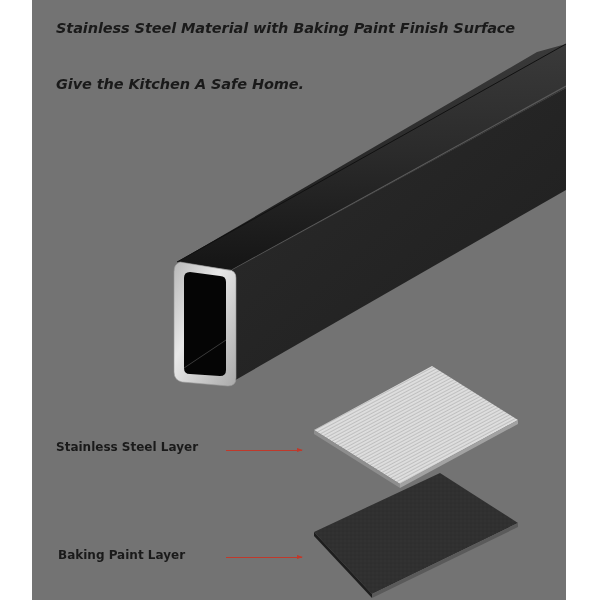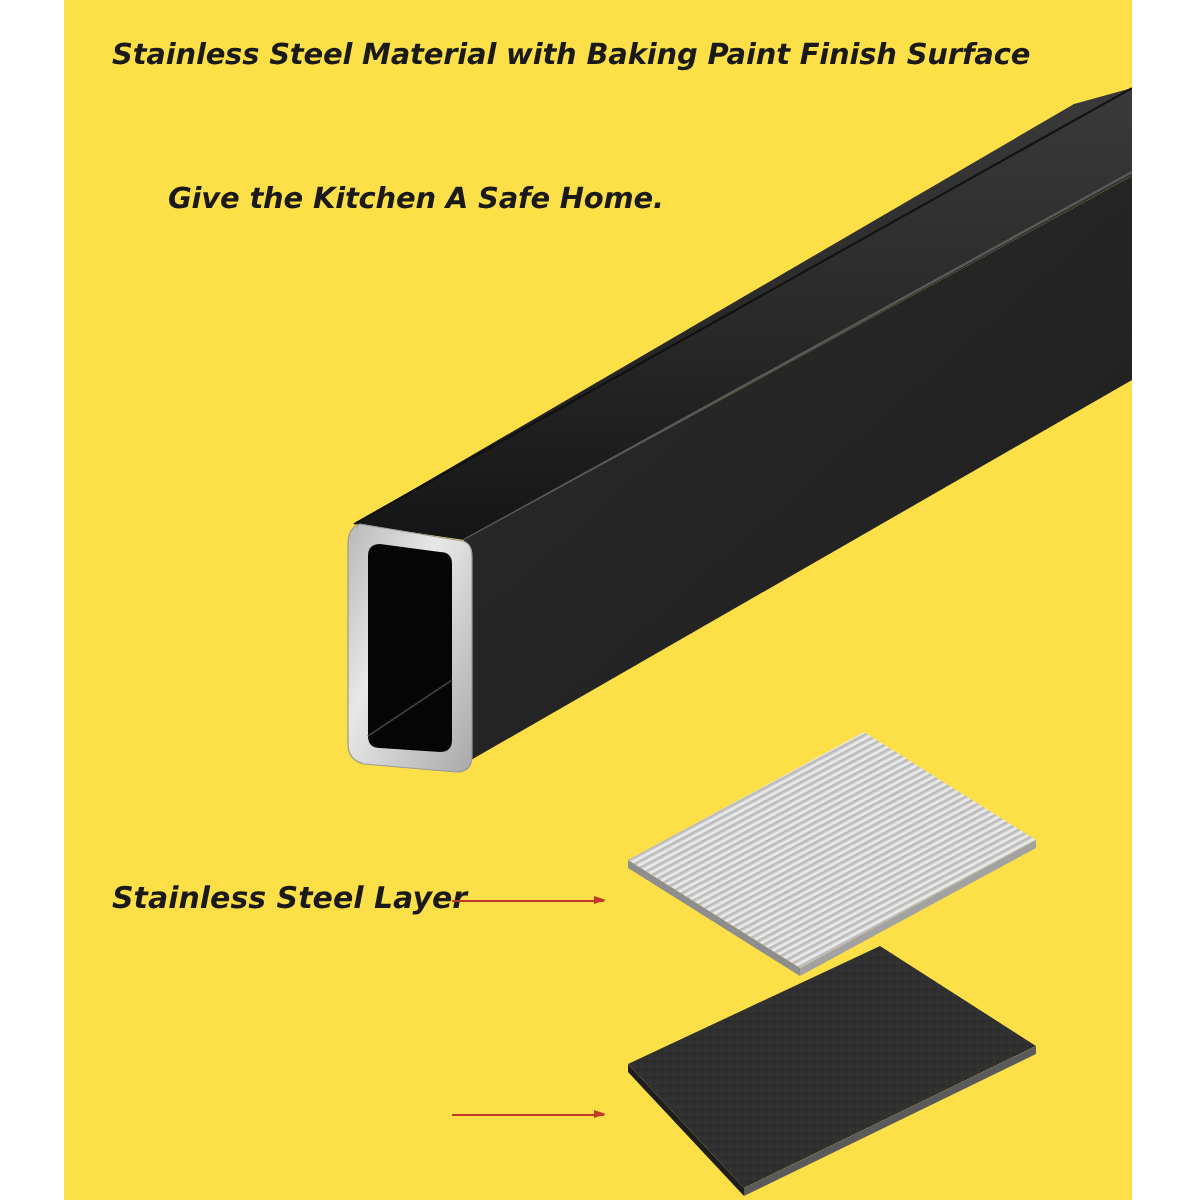--- a/index.html
+++ b/index.html
@@ -1,19 +1,19 @@
 <!DOCTYPE html>
 <html><head>
 <meta charset="utf-8">
 <style>
   html, body { margin: 0; padding: 0; }
   body { width: 600px; height: 600px; background: #ffffff; position: relative; overflow: hidden; }
-  .panel { position: absolute; left: 32px; top: 0; width: 534px; height: 600px; background: #fde047; overflow: hidden; }
+  .panel { position: absolute; left: 32px; top: 0; width: 534px; height: 600px; background: #737373; overflow: hidden; }
   .headline { position: absolute; left: 24px; font-family: "DejaVu Sans", sans-serif; font-style: italic; font-weight: bold; font-size: 14.5px; color: #1a1a1a; white-space: nowrap; letter-spacing: -0.1px; }
-  .label { position: absolute; font-family: "DejaVu Sans", sans-serif; font-style: italic; font-weight: bold; font-size: 15px; color: #1a1a1a; white-space: nowrap; }
+  .label { position: absolute; font-family: "DejaVu Sans", sans-serif; font-weight: bold; font-size: 12px; color: #1a1a1a; white-space: nowrap; }
   .arrow { position: absolute; height: 1px; background: #c0392b; }
   .arrow::after { content: ""; position: absolute; right: -1px; top: -2px; border-left: 6px solid #c0392b; border-top: 2.5px solid transparent; border-bottom: 2.5px solid transparent; }
   svg { position: absolute; left: 0; top: 0; }
 </style>
 </head>
 <body>
 
 <div class="panel">
 
   <svg width="534" height="600" viewBox="0 0 534 600">
@@ -65,20 +65,21 @@
     </g>
 
     <g>
       <polygon points="282,532 408,473 486,523 340,594" fill="url(#paint)"></polygon>
       <polygon points="282,532 340,594 340,598 282,536" fill="#1e1e1e"></polygon>
       <polygon points="340,594 486,523 486,527 340,598" fill="#5a5a5a"></polygon>
     </g>
   </svg>
 
   <div class="headline" style="top:20px;">Stainless Steel Material with Baking Paint Finish Surface</div>
-  <div class="headline" style="top:92px;margin-left:28px;">Give the Kitchen A Safe Home.</div>
+  <div class="headline" style="top:76px;">Give the Kitchen A Safe Home.</div>
 
   <div class="label" style="left:24px; top:440px;">Stainless Steel Layer</div>
   <div class="arrow" style="left:194px; top:450px; width:76px;"></div>
 
+  <div class="label" style="left:26px; top:548px;">Baking Paint Layer</div>
   <div class="arrow" style="left:194px; top:557px; width:76px;"></div>
 
 </div>
 
 </body></html>

